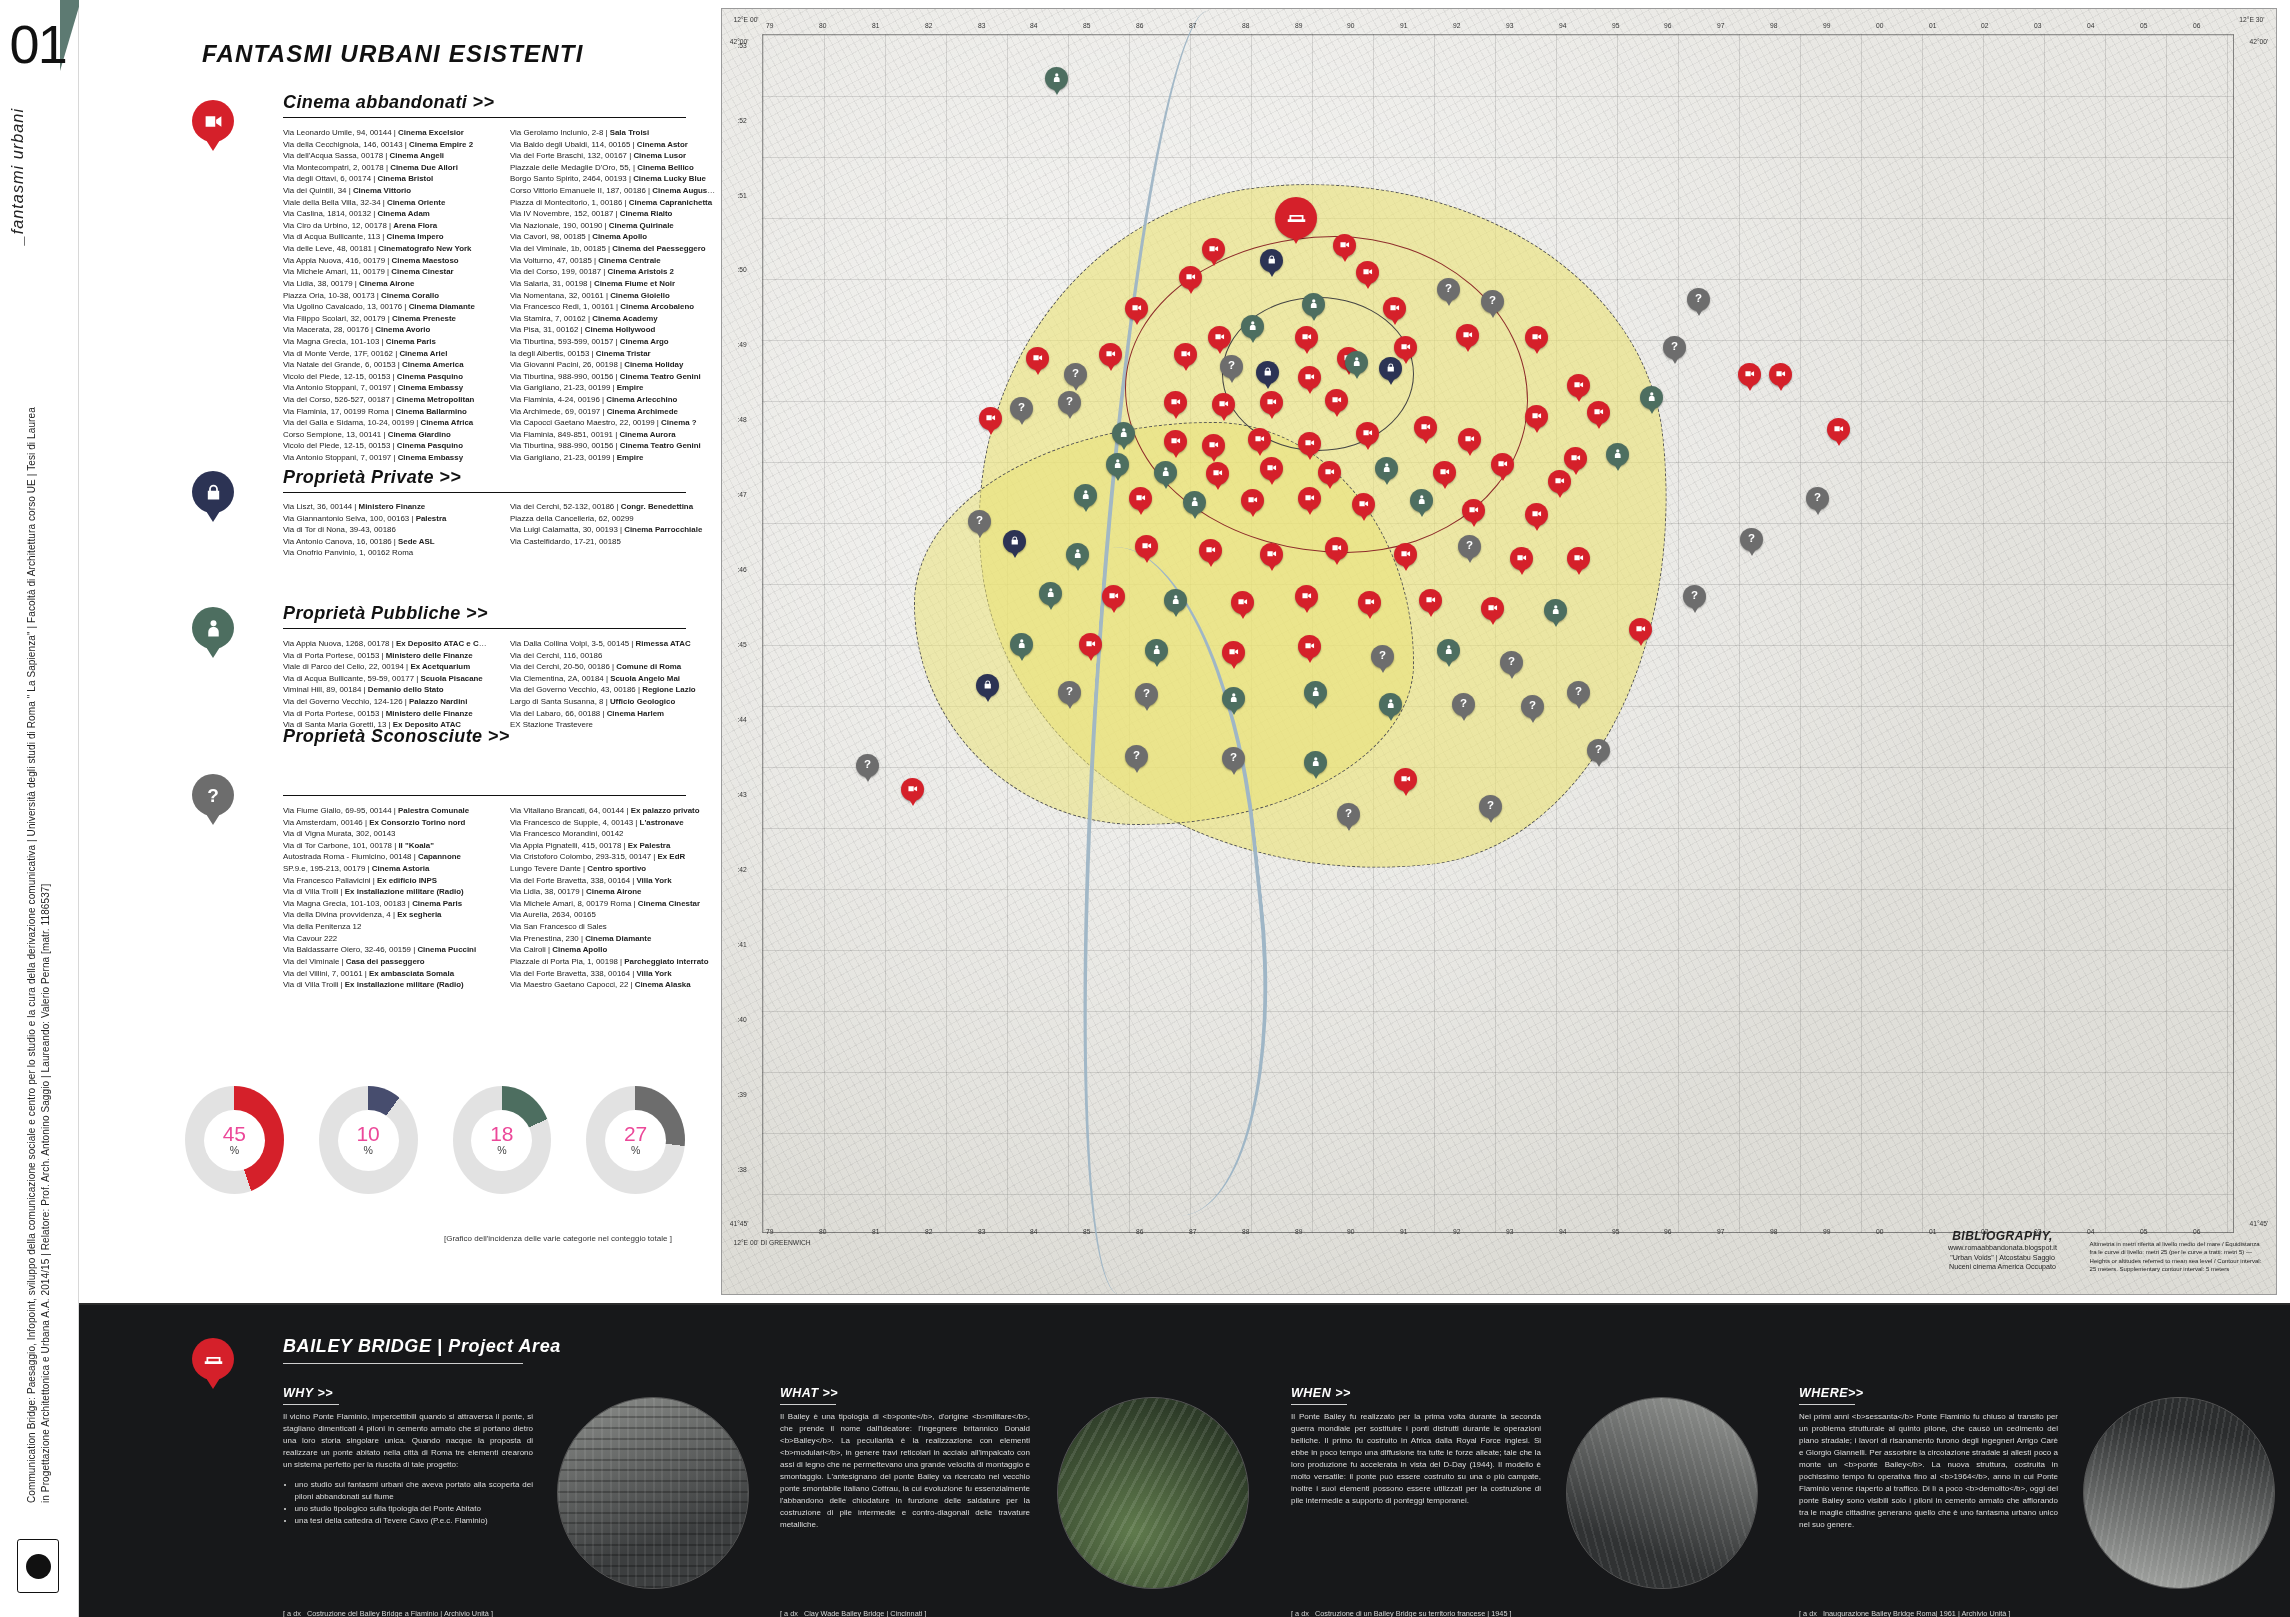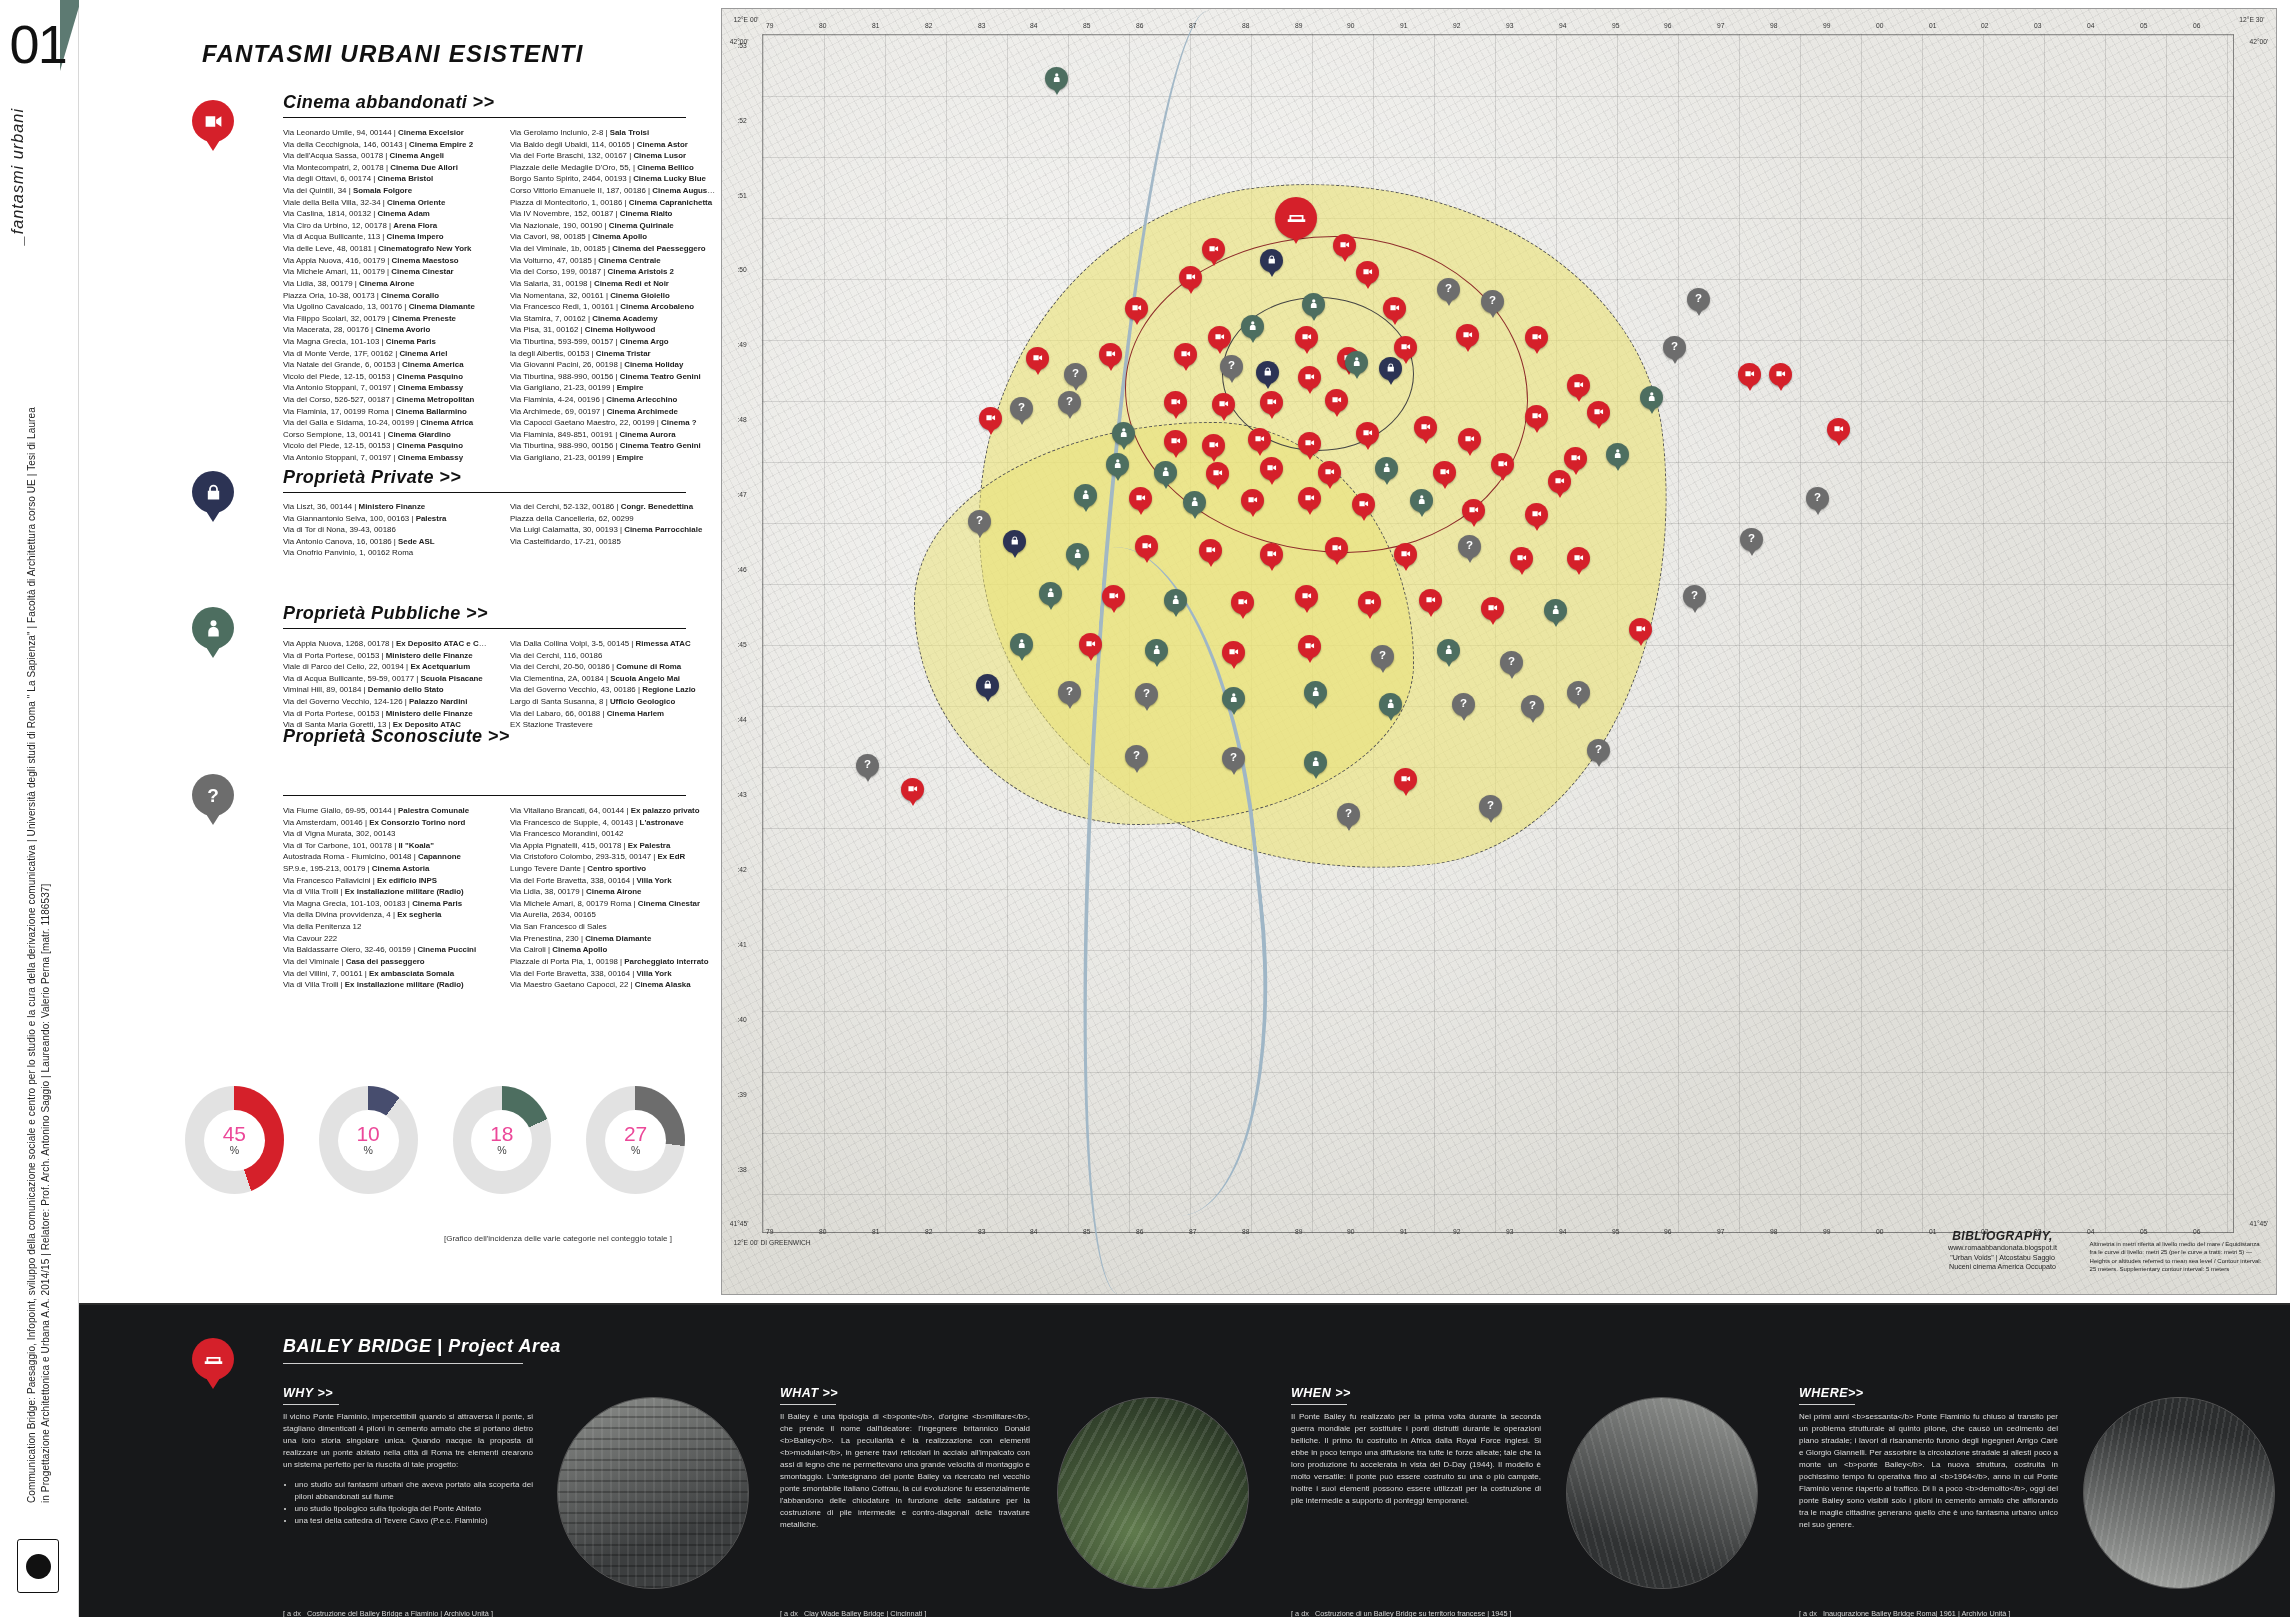--- a/index.html
+++ b/index.html
@@ -263,21 +263,21 @@
       </div>
       <div class="sec-head" style="top:92px;">Cinema abbandonati &gt;&gt;</div>
       <div class="sec-rule" style="top:117px;"></div>
       <div class="lists" style="top:127px;">
         <div class="col">
             <div class="row">Via Leonardo Umile, 94, 00144 | <b>Cinema Excelsior</b></div>
             <div class="row">Via della Cecchignola, 146, 00143 | <b>Cinema Empire 2</b></div>
             <div class="row">Via dell'Acqua Sassa, 00178 | <b>Cinema Angeli</b></div>
             <div class="row">Via Montecompatri, 2, 00178 | <b>Cinema Due Allori</b></div>
             <div class="row">Via degli Ottavi, 6, 00174 | <b>Cinema Bristol</b></div>
-            <div class="row">Via dei Quintili, 34 | <b>Somala Folgore</b></div>
+            <div class="row">Via dei Quintili, 34 | <b>Cinema Vittorio</b></div>
             <div class="row">Viale della Bella Villa, 32-34 | <b>Cinema Oriente</b></div>
             <div class="row">Via Caslina, 1814, 00132 | <b>Cinema Adam</b></div>
             <div class="row">Via Ciro da Urbino, 12, 00178 | <b>Arena Flora</b></div>
             <div class="row">Via di Acqua Bullicante, 113 | <b>Cinema Impero</b></div>
             <div class="row">Via delle Leve, 48, 00181 | <b>Cinematografo New York</b></div>
             <div class="row">Via Appia Nuova, 416, 00179 | <b>Cinema Maestoso</b></div>
             <div class="row">Via Michele Amari, 11, 00179 | <b>Cinema Cinestar</b></div>
             <div class="row">Via Lidia, 38, 00179 | <b>Cinema Airone</b></div>
             <div class="row">Piazza Oria, 10-38, 00173 | <b>Cinema Corallo</b></div>
             <div class="row">Via Ugolino Cavalcado, 13, 00176 | <b>Cinema Diamante</b></div>
@@ -302,21 +302,21 @@
             <div class="row">Piazzale delle Medaglie D'Oro, 55, | <b>Cinema Bellico</b></div>
             <div class="row">Borgo Santo Spirito, 2464, 00193 | <b>Cinema Lucky Blue</b></div>
             <div class="row">Corso Vittorio Emanuele II, 187, 00186 | <b>Cinema Augustus</b></div>
             <div class="row">Piazza di Montecitorio, 1, 00186 | <b>Cinema Capranichetta</b></div>
             <div class="row">Via IV Novembre, 152, 00187 | <b>Cinema Rialto</b></div>
             <div class="row">Via Nazionale, 190, 00190 | <b>Cinema Quirinale</b></div>
             <div class="row">Via Cavori, 98, 00185 | <b>Cinema Apollo</b></div>
             <div class="row">Via del Viminale, 1b, 00185 | <b>Cinema del Paesseggero</b></div>
             <div class="row">Via Volturno, 47, 00185 | <b>Cinema Centrale</b></div>
             <div class="row">Via del Corso, 199, 00187 | <b>Cinema Aristois 2</b></div>
-            <div class="row">Via Salaria, 31, 00198 | <b>Cinema Redi et Noir</b></div>
+            <div class="row">Via Salaria, 31, 00198 | <b>Cinema Fiume et Noir</b></div>
             <div class="row">Via Nomentana, 32, 00161 | <b>Cinema Gioiello</b></div>
             <div class="row">Via Francesco Redi, 1, 00161 | <b>Cinema Arcobaleno</b></div>
             <div class="row">Via Stamira, 7, 00162 | <b>Cinema Academy</b></div>
             <div class="row">Via Pisa, 31, 00162 | <b>Cinema Hollywood</b></div>
             <div class="row">Via Tiburtina, 593-599, 00157 | <b>Cinema Argo</b></div>
             <div class="row">la degli Albertis, 00153 | <b>Cinema Tristar</b></div>
             <div class="row">Via Giovanni Pacini, 26, 00198 | <b>Cinema Holiday</b></div>
             <div class="row">Via Tiburtina, 988-990, 00156 | <b>Cinema Teatro Genini</b></div>
             <div class="row">Via Garigliano, 21-23, 00199 | <b>Empire</b></div>
             <div class="row">Via Flaminia, 4-24, 00196 | <b>Cinema Arlecchino</b></div>

